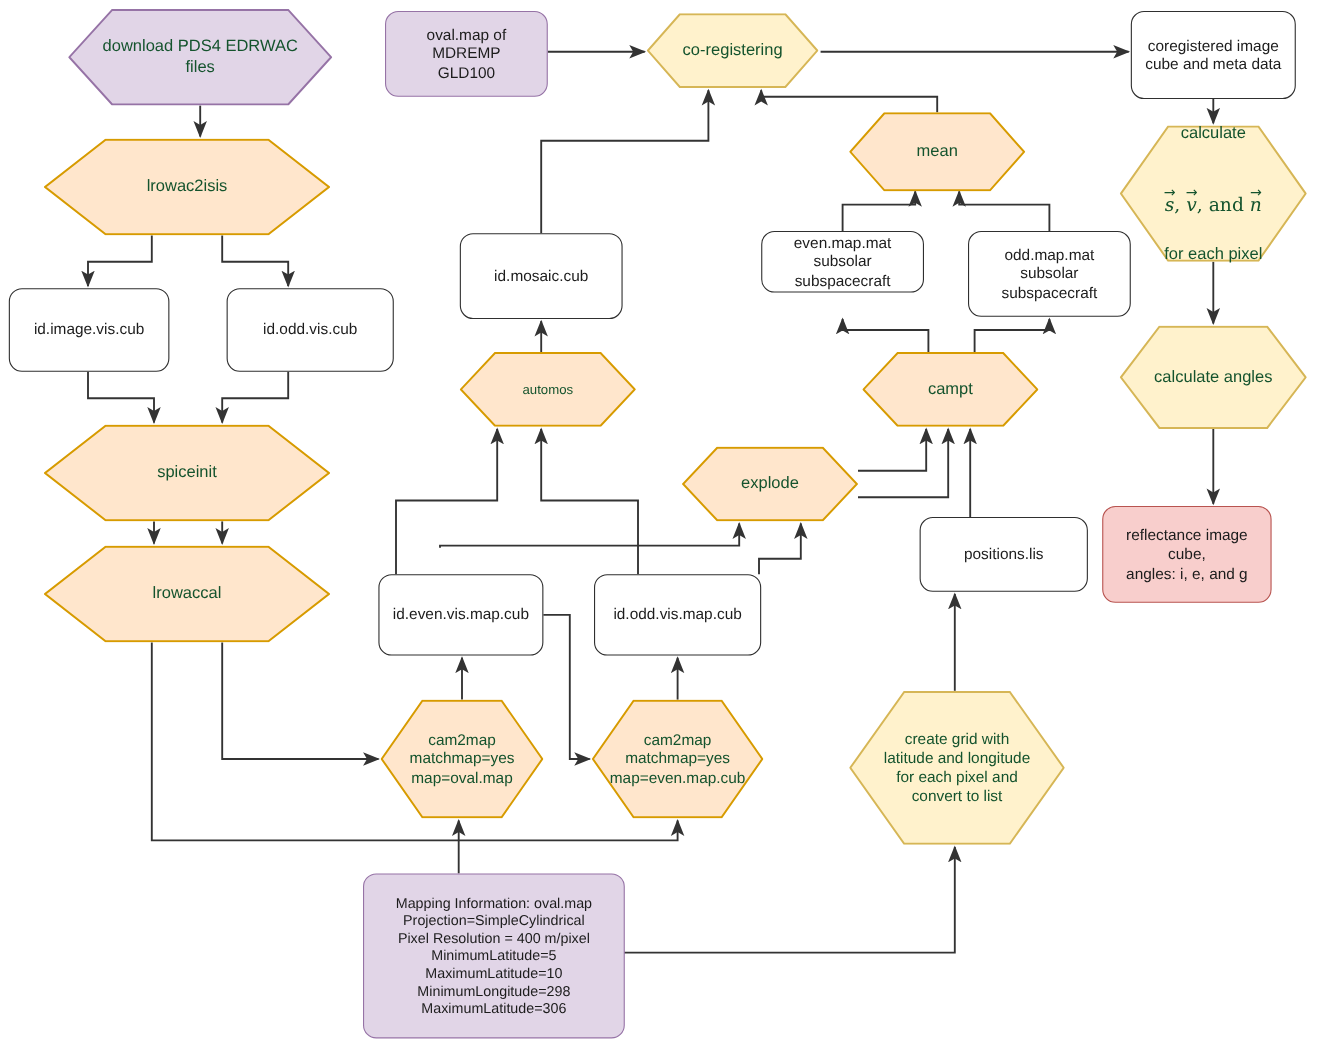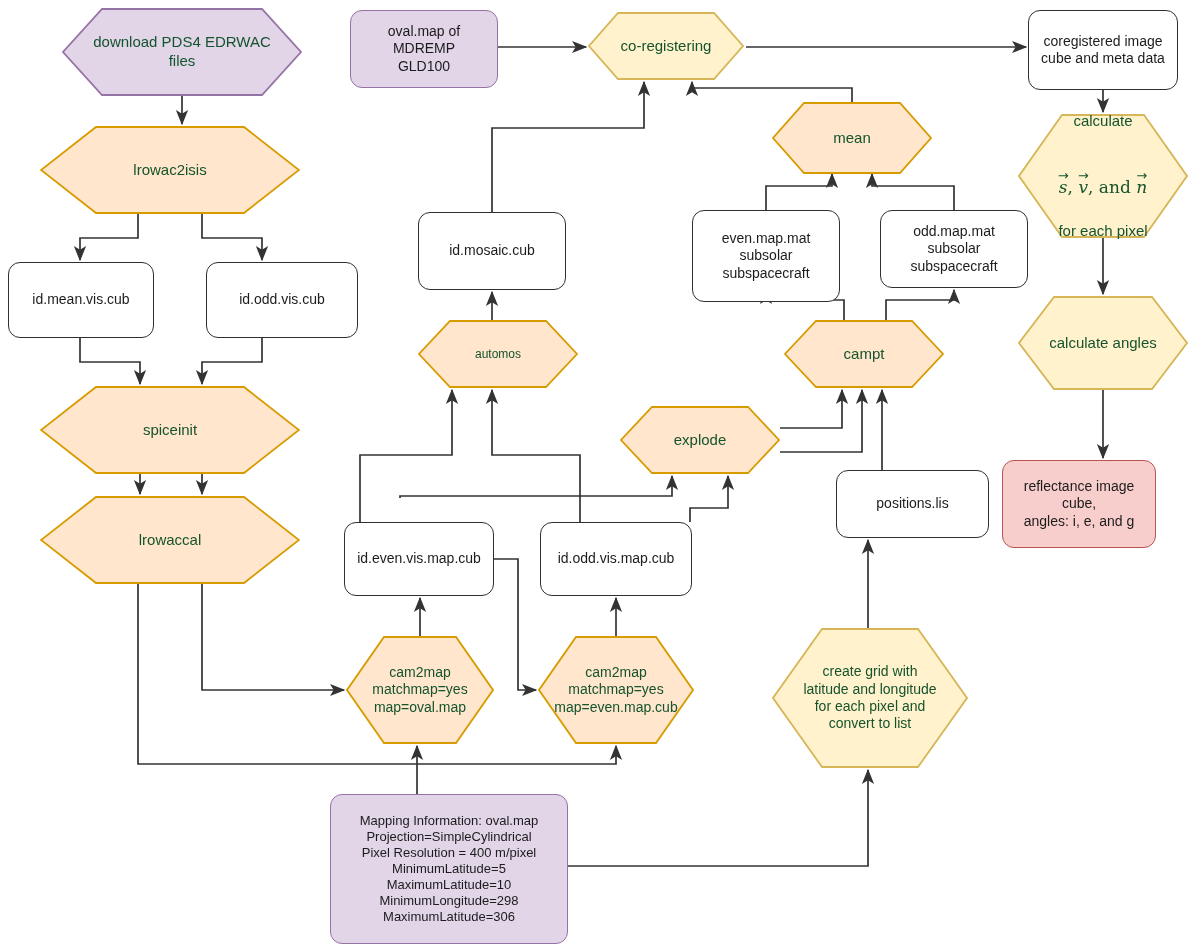--- a/index.html
+++ b/index.html
@@ -188,21 +188,21 @@
   </div>
 
   <div class="hex" style="left:40px;top:126px;width:260px;height:88px;">
     <svg viewBox="0 0 260 88" preserveAspectRatio="none">
       <polygon points="56,1 204,1 259,44 204,87 56,87 1,44" fill="#ffe6cc" stroke="#d79b00" stroke-width="1.8"></polygon>
     </svg>
     <div class="hexlabel" style="font-size:15px;">lrowac2isis</div>
   </div>
 
   <div class="node rrect white" style="left:8px;top:262px;width:146px;height:76px;font-size:14px;">
-    <span class="lbl">id.mean.vis.cub</span>
+    <span class="lbl">id.image.vis.cub</span>
   </div>
 
   <div class="node rrect white" style="left:186px;top:262px;width:152px;height:76px;font-size:14px;margin-left:20px;">
     <span class="lbl">id.odd.vis.cub</span>
   </div>
 
   <div class="hex" style="left:40px;top:386px;width:260px;height:88px;">
     <svg viewBox="0 0 260 88" preserveAspectRatio="none">
       <polygon points="56,1 204,1 259,44 204,87 56,87 1,44" fill="#ffe6cc" stroke="#d79b00" stroke-width="1.8"></polygon>
     </svg>
@@ -261,21 +261,21 @@
 angles: i, e, and g</span>
   </div>
 
   <div class="hex" style="left:772px;top:102px;width:160px;height:72px;">
     <svg viewBox="0 0 160 72" preserveAspectRatio="none">
       <polygon points="32,1 128,1 159,36 128,71 32,71 1,36" fill="#ffe6cc" stroke="#d79b00" stroke-width="1.8"></polygon>
     </svg>
     <div class="hexlabel" style="font-size:15px;">mean</div>
   </div>
 
-  <div class="node rrect white" style="left:692px;top:210px;width:148px;height:92px;font-size:14px;">
+  <div class="node rrect white" style="left:692px;top:210px;width:148px;height:56px;font-size:14px;">
     <span class="lbl">even.map.mat
 subsolar
 subspacecraft</span>
   </div>
 
   <div class="node rrect white" style="left:880px;top:210px;width:148px;height:78px;font-size:14px;">
     <span class="lbl">odd.map.mat
 subsolar
 subspacecraft</span>
   </div>

